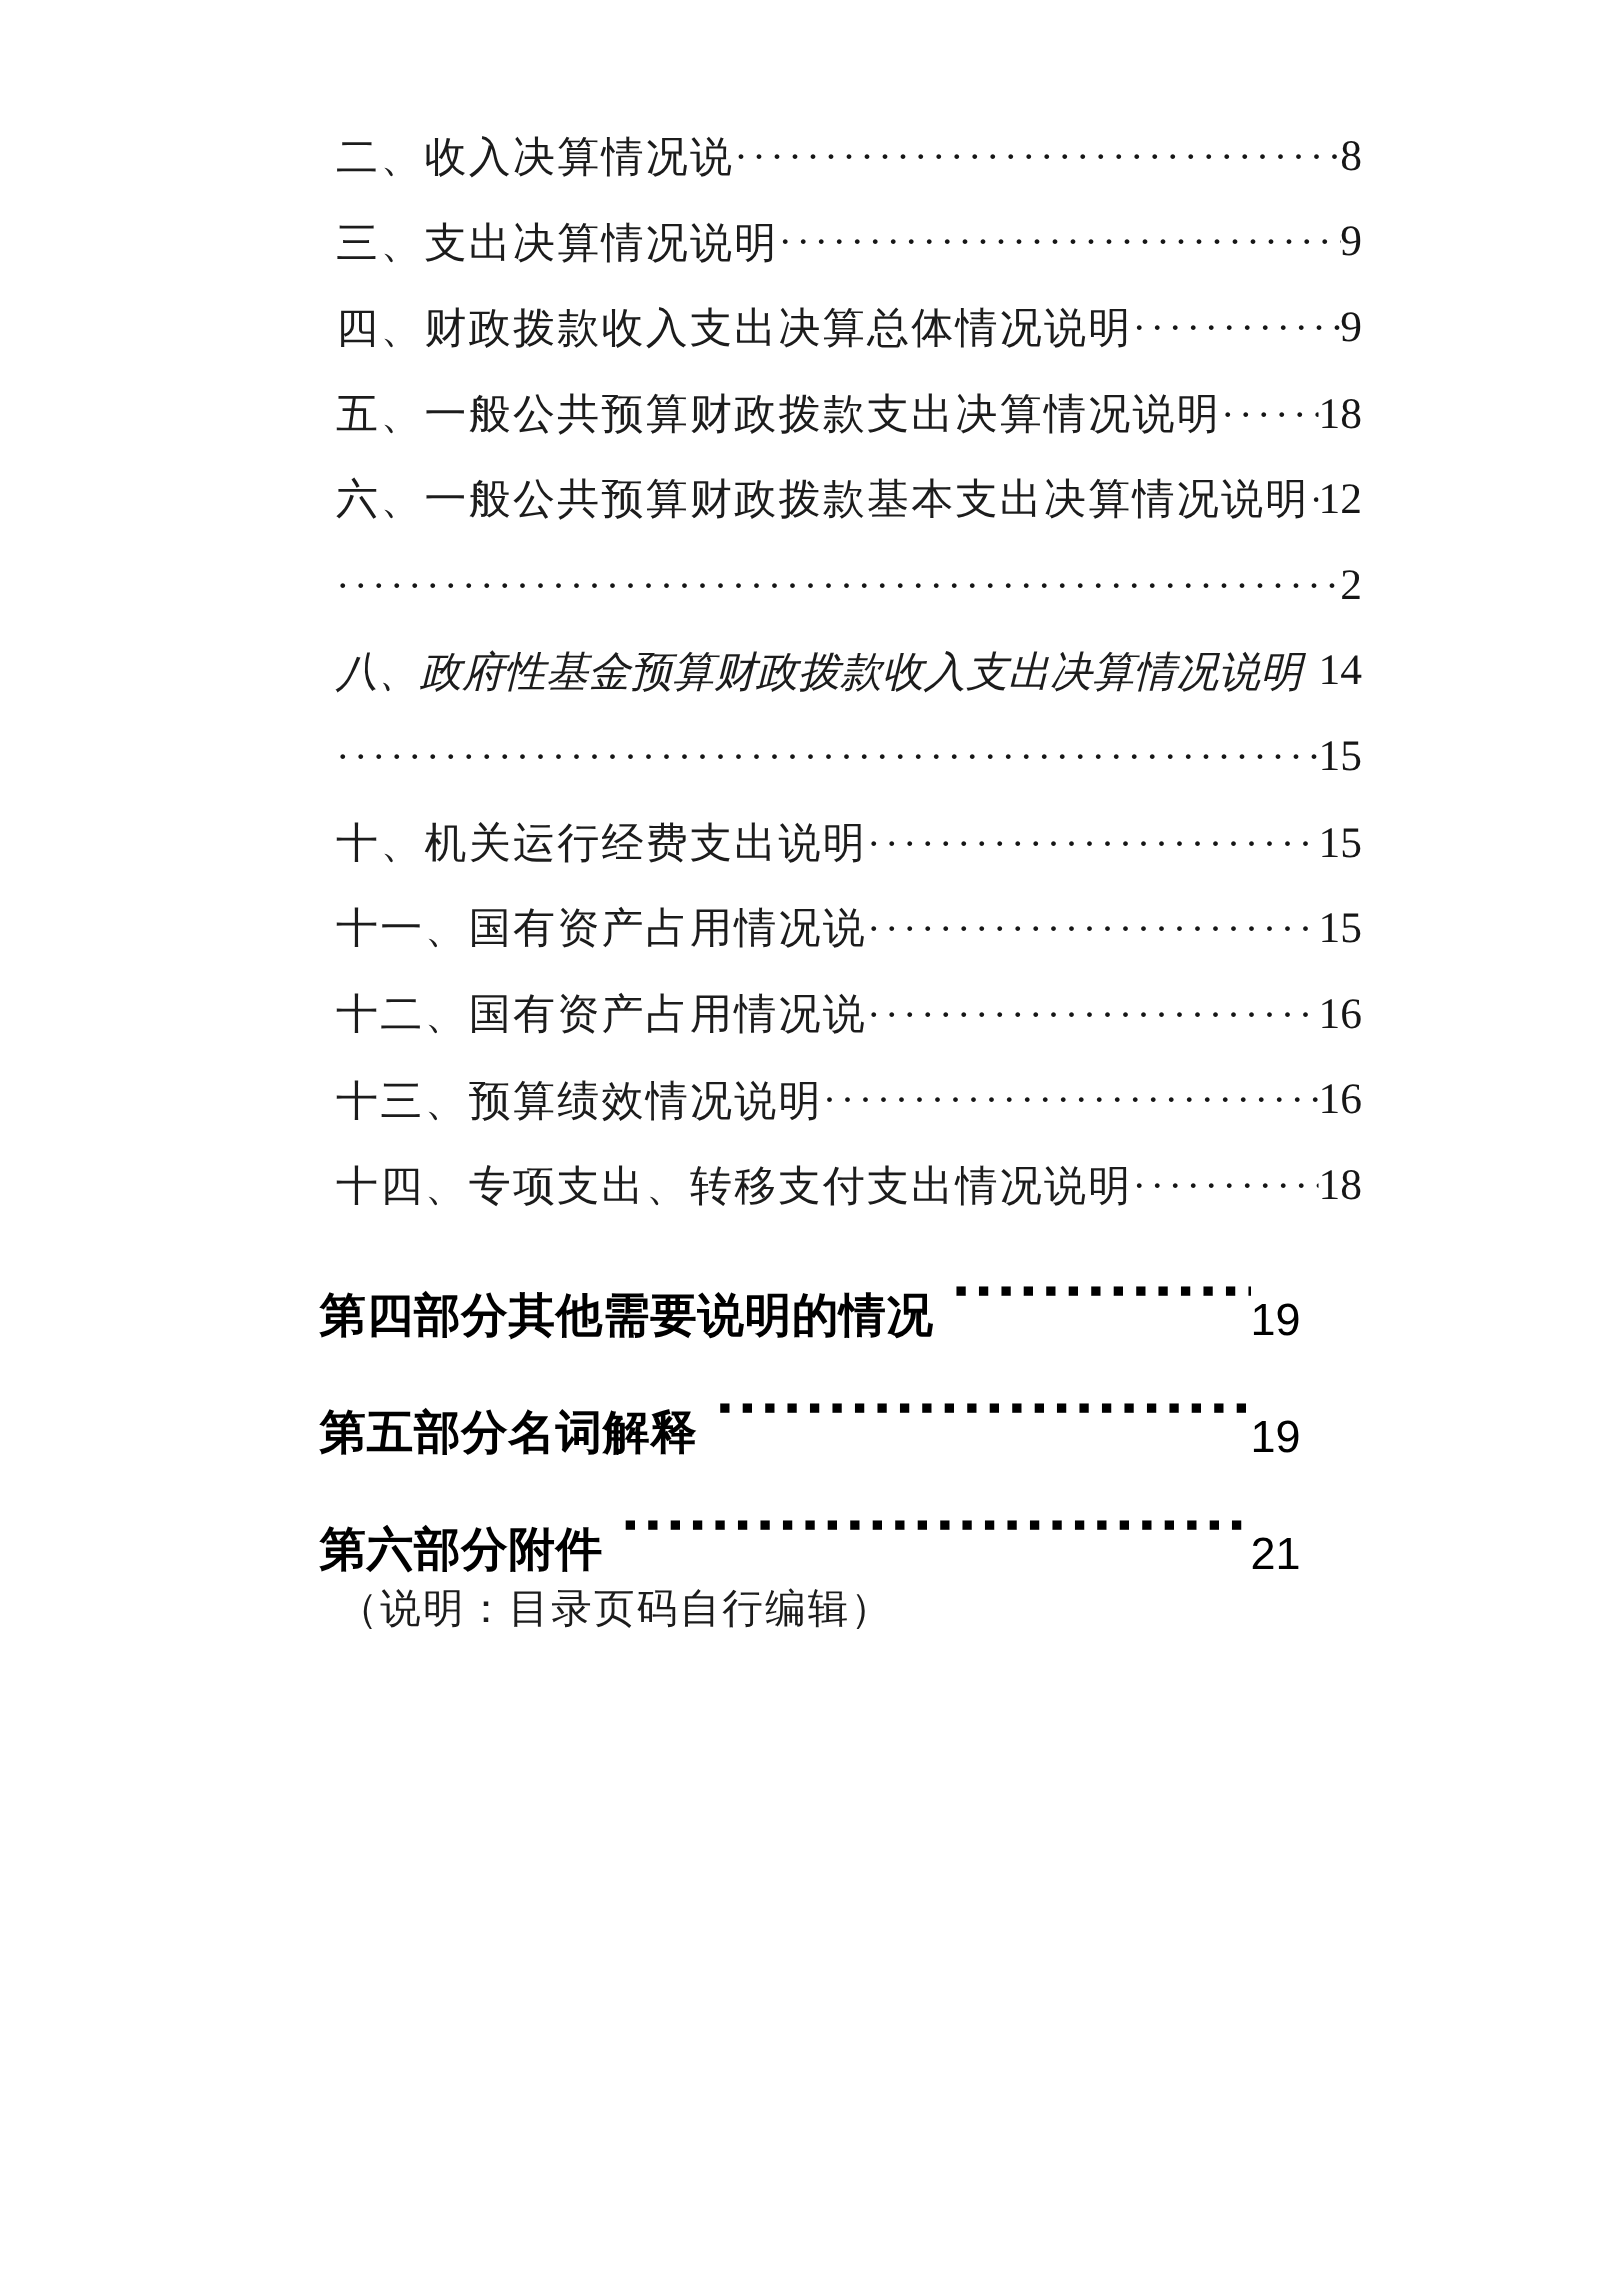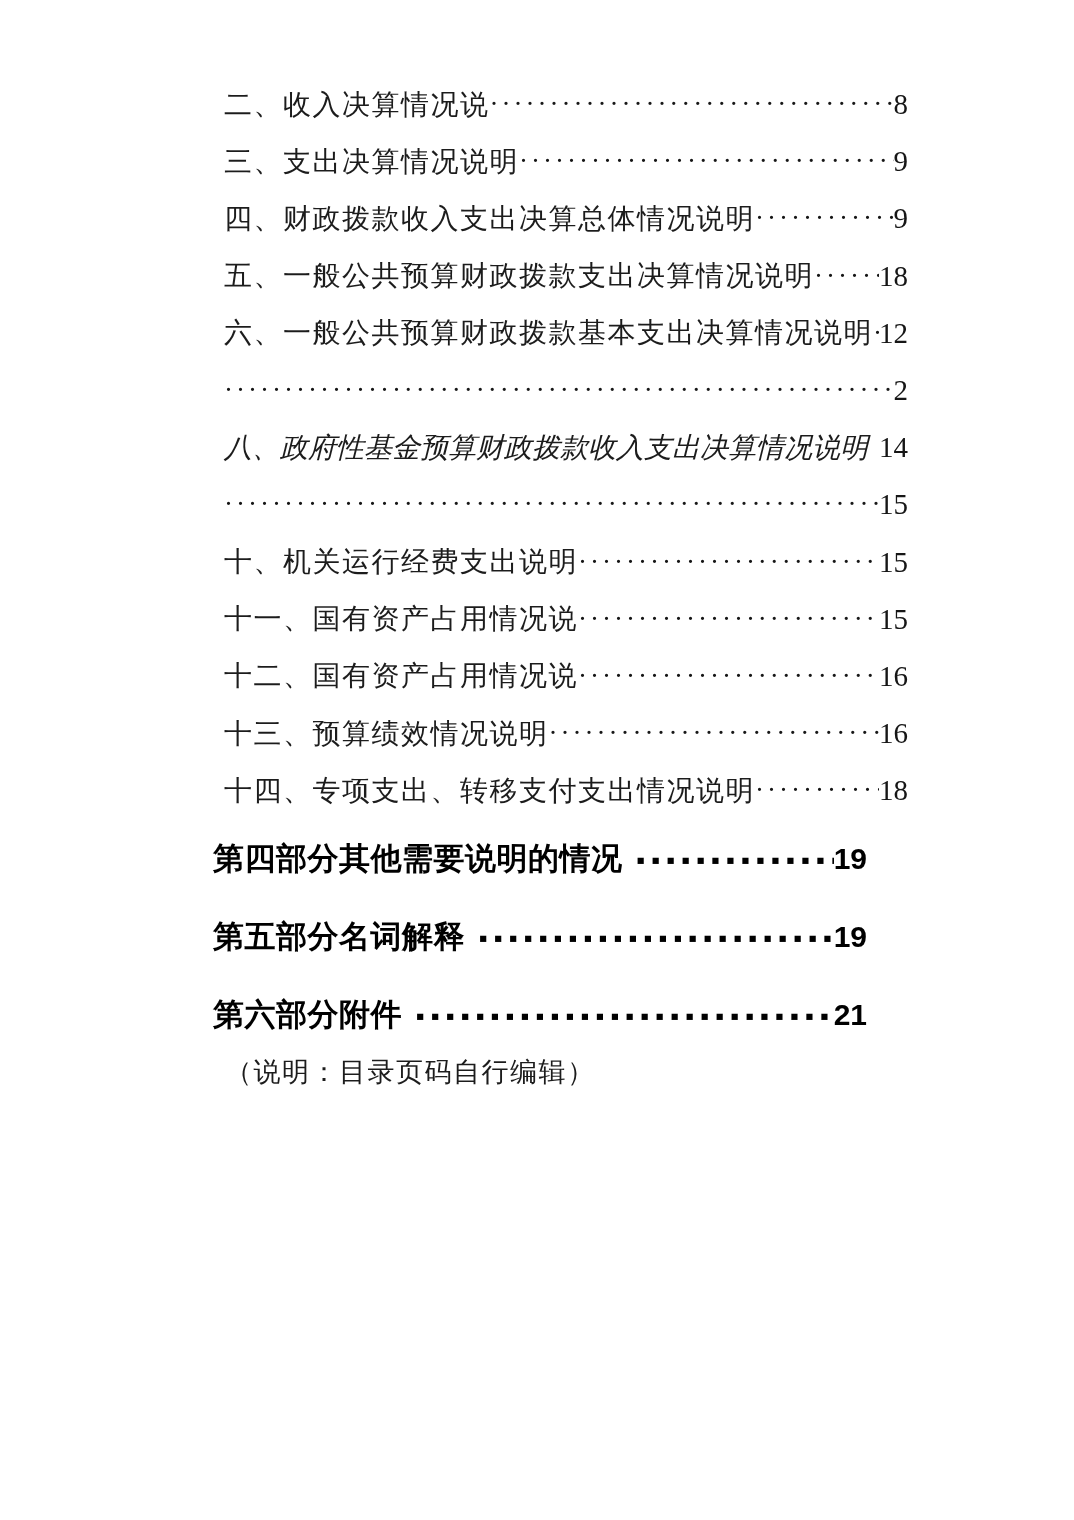--- a/index.html
+++ b/index.html
@@ -56,21 +56,21 @@
     font-style: italic;
   }
   .no-dots .leader::after {
     content: "";
   }
   .sections {
     margin-top: 1px;
   }
   .section-row {
     display: flex;
-    align-items: center;
+    align-items: flex-end;
     height: 78px;
     margin-left: 213px;
     width: 654px;
     font-family: "Liberation Sans", "DejaVu Sans", sans-serif;
     font-weight: 700;
     font-size: 31px;
     color: #000000;
   }
   .section-row .toc-label {
     letter-spacing: 0.5px;
@@ -81,21 +81,21 @@
   .section-row .leader::after {
     content: "▪▪▪▪▪▪▪▪▪▪▪▪▪▪▪▪▪▪▪▪▪▪▪▪▪▪▪▪▪▪▪▪▪▪▪▪▪▪▪▪▪▪▪▪▪▪▪▪▪▪▪▪▪▪▪▪▪▪▪▪";
     font-family: "DejaVu Sans", sans-serif;
     font-size: 12.5px;
     letter-spacing: 6.5px;
     font-weight: 400;
     color: #000000;
   }
   .section-row .pagenum {
     font-family: "Liberation Sans", "DejaVu Sans", sans-serif;
-    font-weight: 700;
+    font-weight: 400;
     font-size: 30px;
     color: #000000;
   }
   .note {
     margin-left: 225px;
     font-size: 27px;
     letter-spacing: 1.5px;
     color: #1c1c1c;
   }
 </style>

